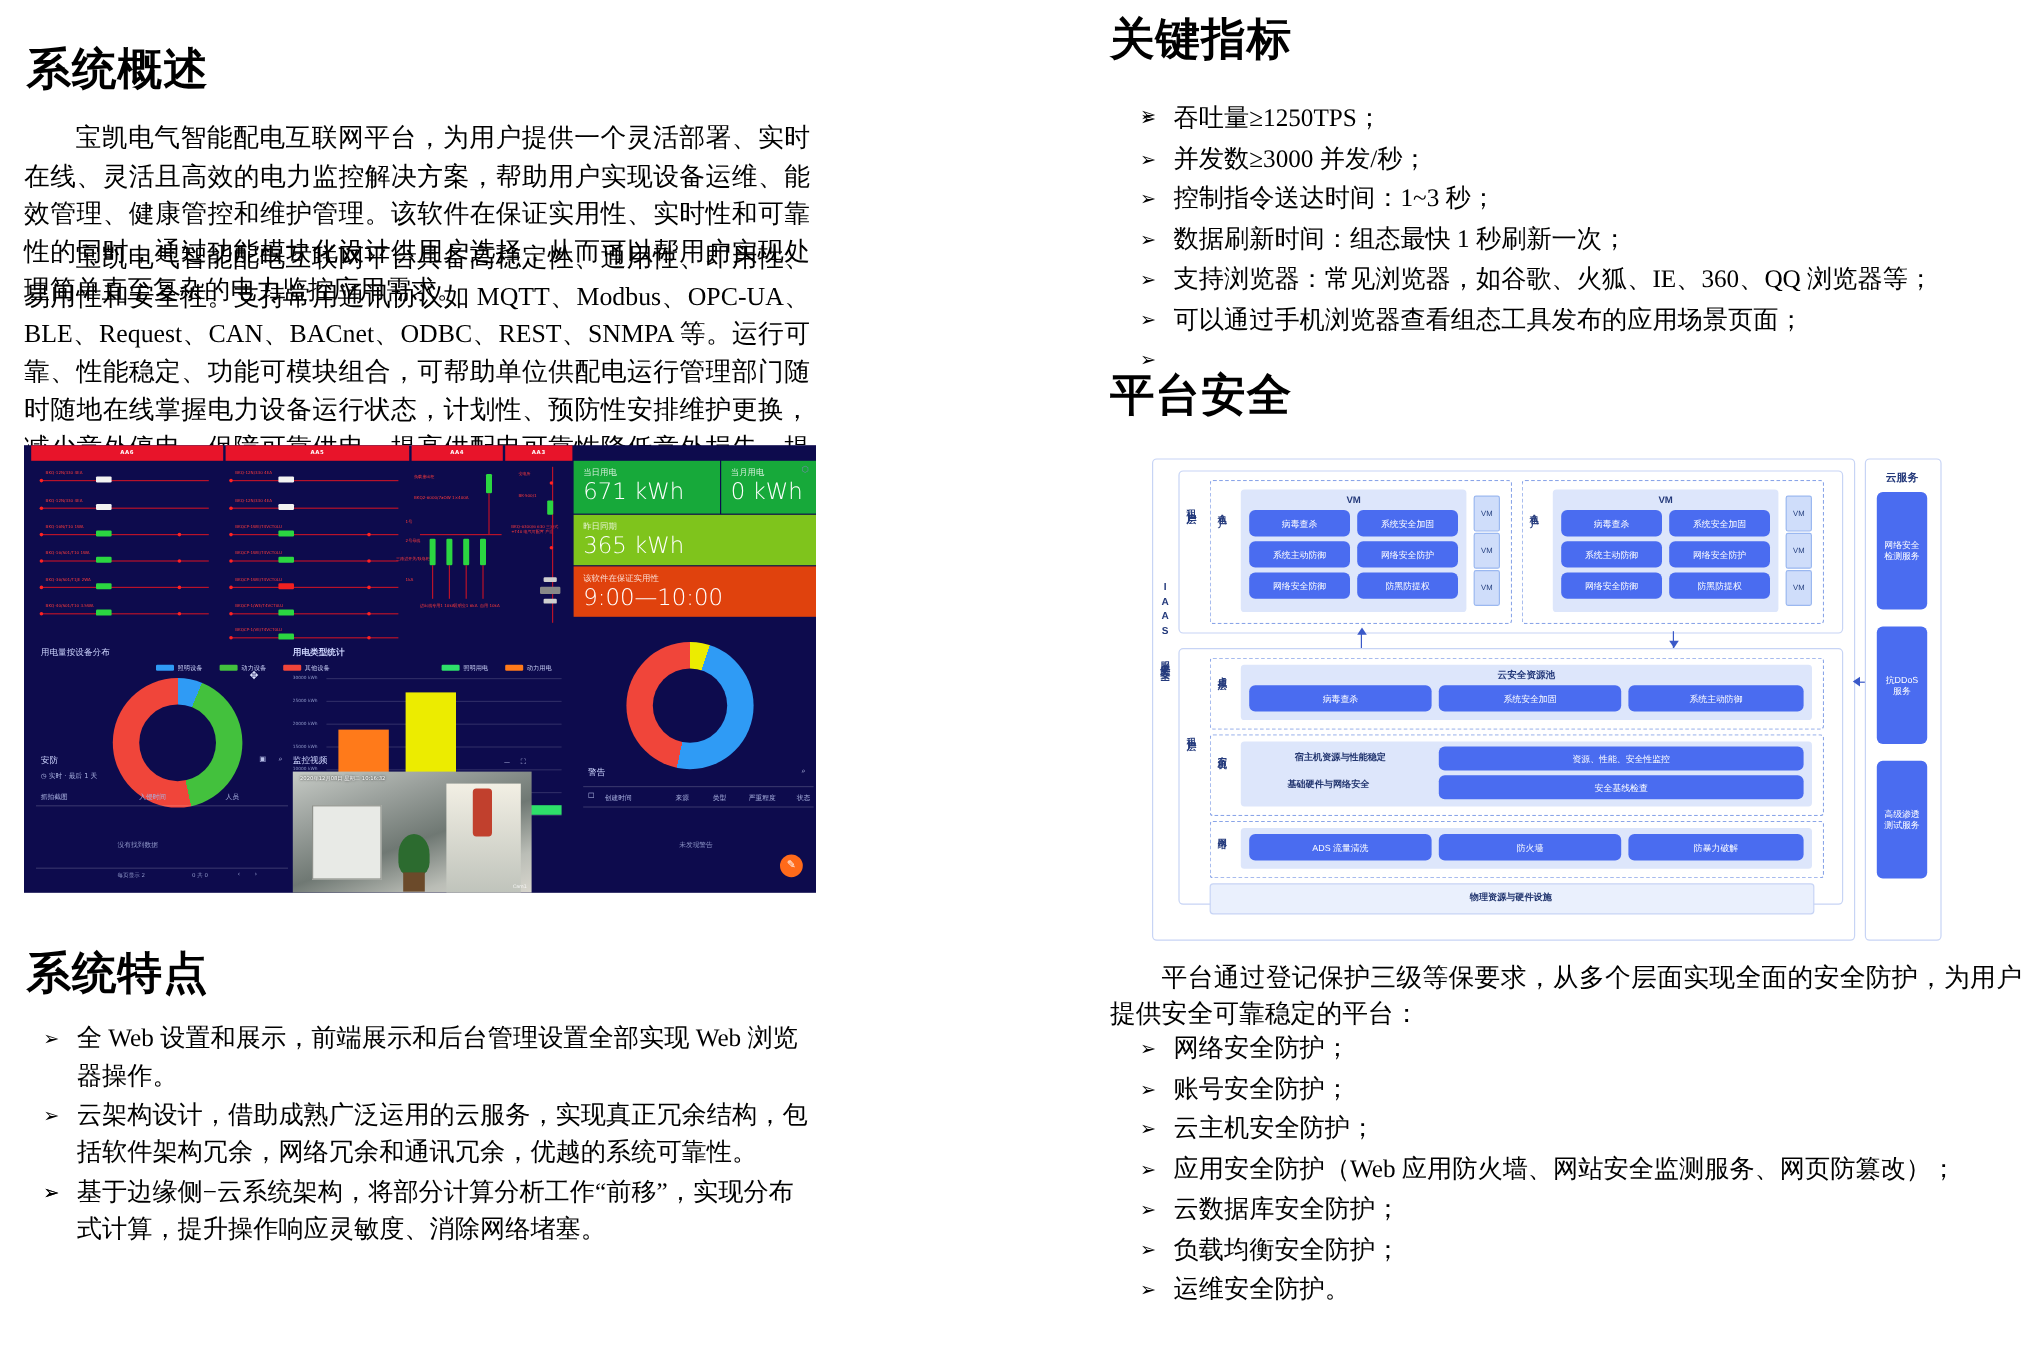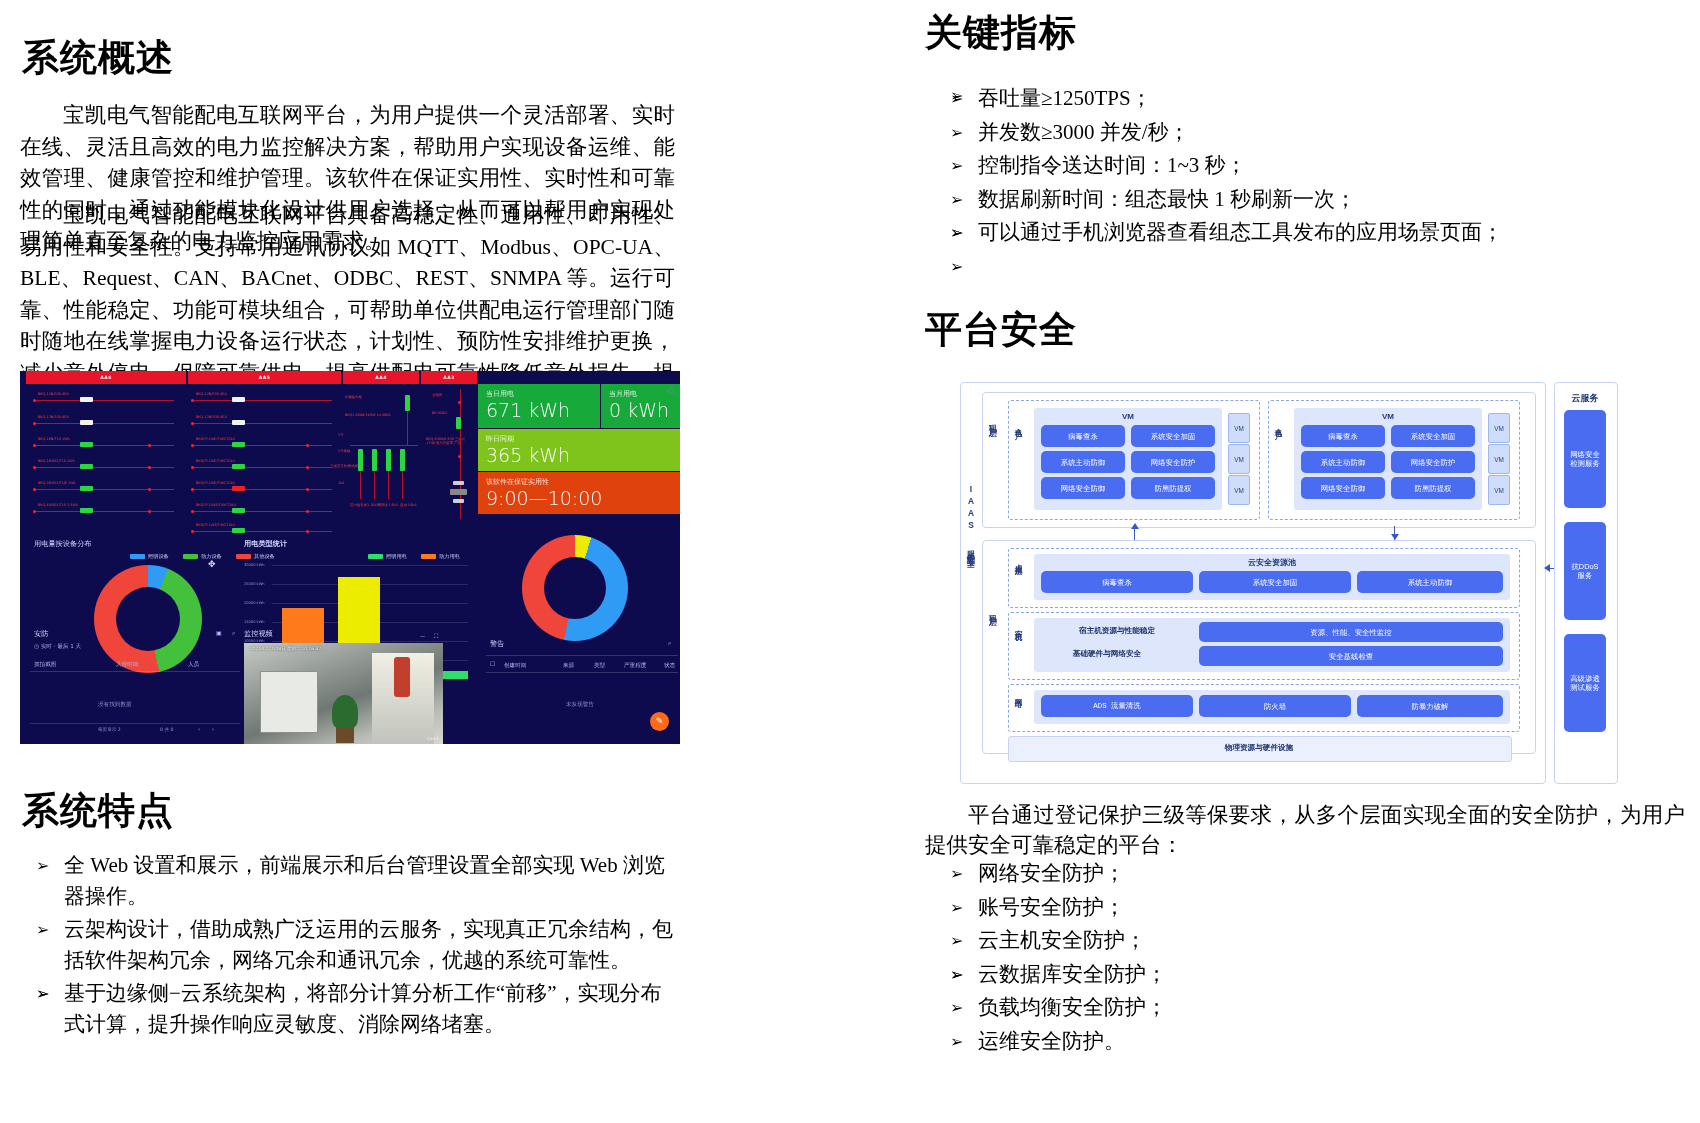--- a/index.html
+++ b/index.html
@@ -359,34 +359,34 @@
   <div class="col col-right">
 
     <h2 class="section-title" style="position:absolute;left:75px;top:8px;">关键指标</h2>
 
     <ul class="bullets" style="position:absolute;left:82px;top:80px;width:740px;">
       <li><span class="arrow">➢</span></li>
       <li><span class="arrow">➢</span><span>吞吐量≥1250TPS；</span></li>
       <li><span class="arrow">➢</span><span>并发数≥3000 并发/秒；</span></li>
       <li><span class="arrow">➢</span><span>控制指令送达时间：1~3 秒；</span></li>
       <li><span class="arrow">➢</span><span>数据刷新时间：组态最快 1 秒刷新一次；</span></li>
-      <li><span class="arrow">➢</span></li>
+      <li><span class="arrow">➢</span><span>支持浏览器：常见浏览器，如谷歌、火狐、IE、360、QQ 浏览器等；</span></li>
       <li><span class="arrow">➢</span><span>可以通过手机浏览器查看组态工具发布的应用场景页面；</span></li>
       <li><span class="arrow">➢</span></li>
     </ul>
 
     <h2 class="section-title" style="position:absolute;left:75px;top:305px;">平台安全</h2>
 
     <p class="body-text" style="position:absolute;left:75px;top:800px;width:760px;line-height:30px;">平台通过登记保护三级等保要求，从多个层面实现全面的安全防护，为用户提供安全可靠稳定的平台：</p>
 
     <ul class="bullets" style="position:absolute;left:82px;top:858px;width:760px;">
       <li><span class="arrow">➢</span><span>网络安全防护；</span></li>
       <li><span class="arrow">➢</span><span>账号安全防护；</span></li>
       <li><span class="arrow">➢</span><span>云主机安全防护；</span></li>
-      <li><span class="arrow">➢</span></li>
+      <li><span class="arrow">➢</span><span>应用安全防护（Web 应用防火墙、网站安全监测服务、网页防篡改）；</span></li>
       <li><span class="arrow">➢</span><span>云数据库安全防护；</span></li>
       <li><span class="arrow">➢</span><span>负载均衡安全防护；</span></li>
       <li><span class="arrow">➢</span><span>运维安全防护。</span></li>
     </ul>
   </div>
 
   <div class="diag">
 
     <div class="outer-box" style="left:22px;top:14px;width:584px;height:400px;"></div>
 
@@ -443,21 +443,21 @@
     <div class="vlabel thin" style="left:76px;top:256px;height:44px;font-size:7.6px;">宿主机</div>
     <div class="lite-box" style="left:96px;top:250px;width:476px;height:54px;"></div>
     <div class="plain-lbl" style="left:103px;top:258px;width:152px;">宿主机资源与性能稳定</div>
     <div class="plain-lbl" style="left:93px;top:281px;width:152px;">基础硬件与网络安全</div>
     <div class="blue-btn" style="left:261px;top:254px;width:304px;height:20px;">资源、性能、安全性监控</div>
     <div class="blue-btn" style="left:261px;top:278px;width:304px;height:20px;">安全基线检查</div>
 
     <div class="dash-box" style="left:70px;top:316px;width:510px;height:46px;"></div>
     <div class="vlabel thin" style="left:76px;top:324px;height:32px;font-size:7.6px;">网络</div>
     <div class="lite-box" style="left:96px;top:322px;width:476px;height:34px;"></div>
-    <div class="blue-btn" style="left:103px;top:327px;width:152px;height:22px;font-family:Liberation Mono, monospace;">ADS 流量清洗</div>
+    <div class="blue-btn" style="left:103px;top:327px;width:152px;height:22px;">ADS 流量清洗</div>
     <div class="blue-btn" style="left:261px;top:327px;width:152px;height:22px;">防火墙</div>
     <div class="blue-btn" style="left:419px;top:327px;width:146px;height:22px;">防暴力破解</div>
 
     <div class="lite-box" style="left:70px;top:368px;width:502px;height:24px;background:#eaf0fd;border:1px solid #c7d4f5;"></div>
     <div class="plain-lbl" style="left:70px;top:375px;width:502px;">物理资源与硬件设施</div>
 
     <div class="arrow-up" style="left:612px;top:200px;width:28px;height:1px;background:#3a59c8;"></div>
     <div class="arrow-head" style="left:606px;top:196px;border-top:4px solid transparent;border-bottom:4px solid transparent;border-right:6px solid #3a59c8;"></div>
 
     <div class="cloud-col" style="left:616px;top:14px;width:62px;height:400px;"></div>

